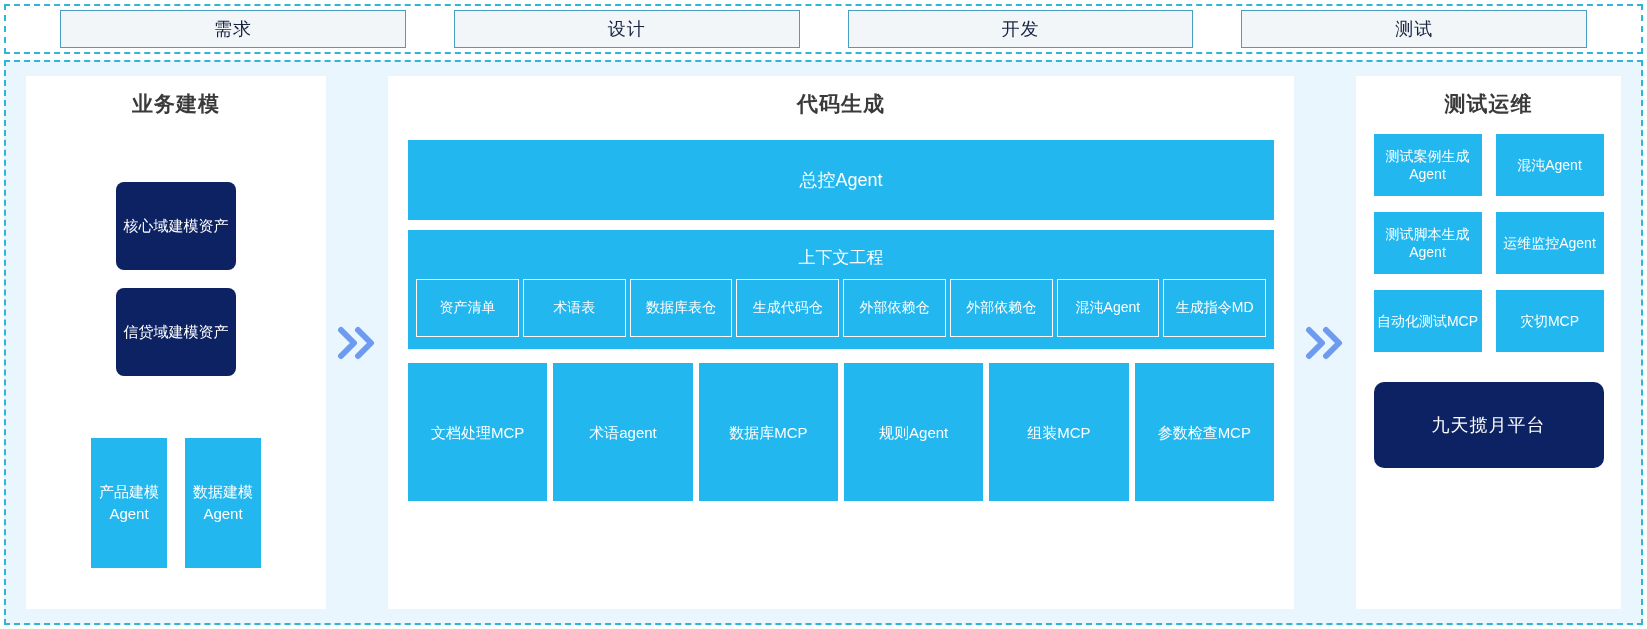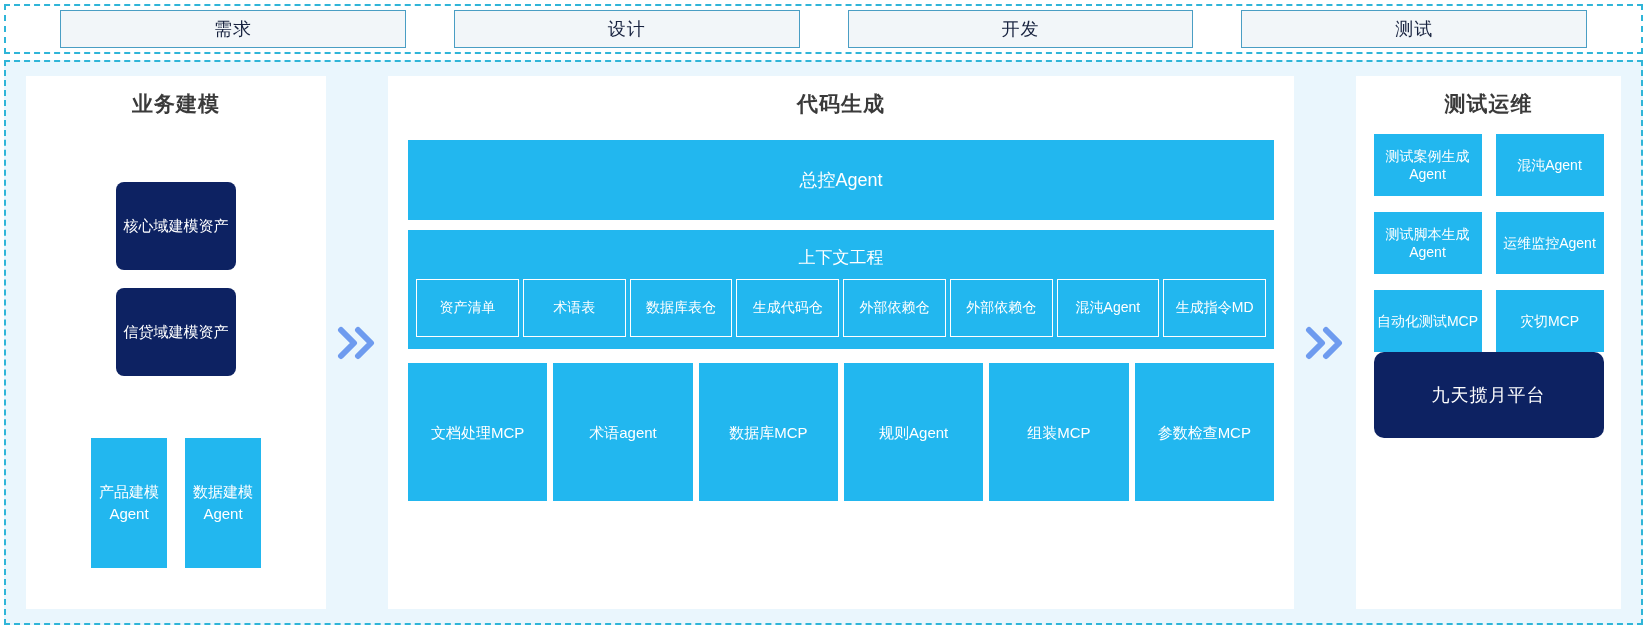--- a/index.html
+++ b/index.html
@@ -203,20 +203,21 @@
     color: #ffffff;
     font-size: 14px;
     line-height: 1.3;
     display: flex;
     align-items: center;
     justify-content: center;
     text-align: center;
     padding: 2px 3px;
   }
   .platform-card {
+    margin-top: 30px;
     width: 230px; height: 86px;
     background: #0d2262;
     border-radius: 10px;
     color: #ffffff;
     font-size: 18px;
     display: flex;
     align-items: center;
     justify-content: center;
     letter-spacing: 1px;
   }

